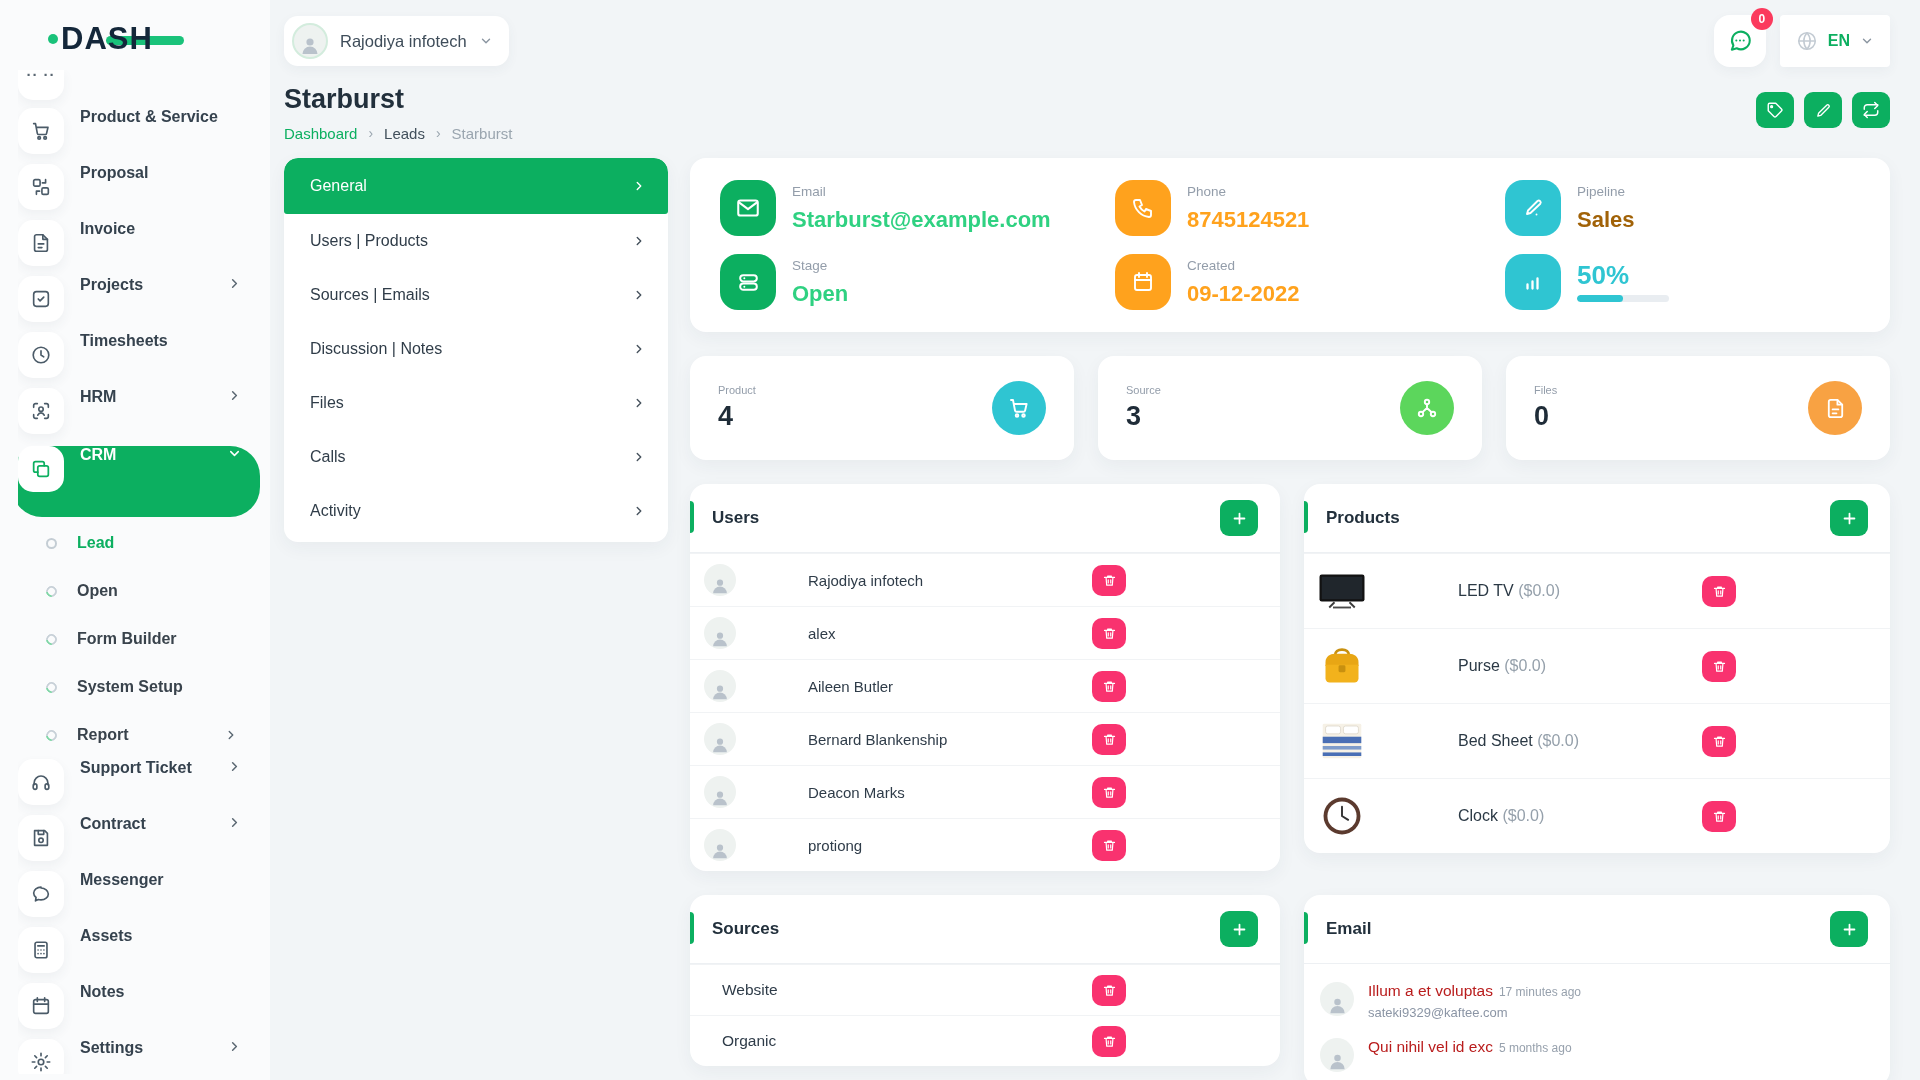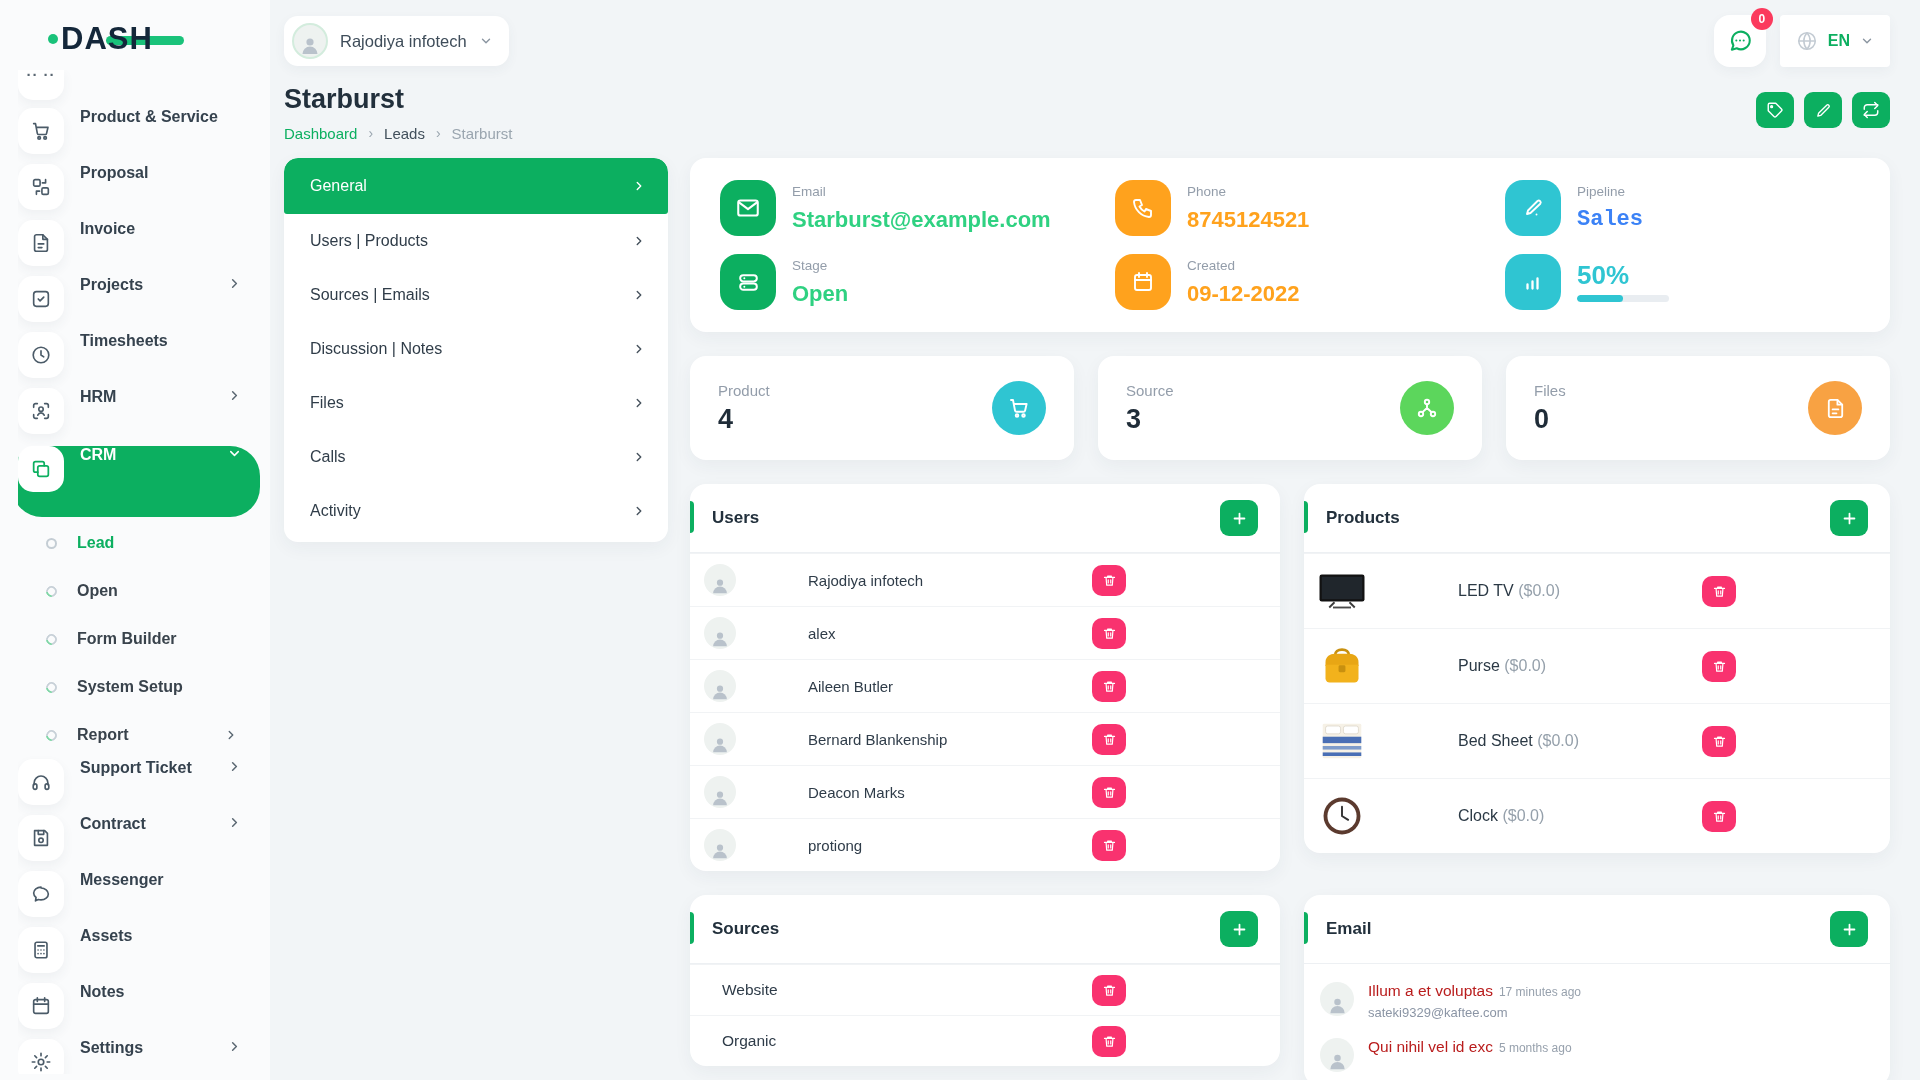--- a/index.html
+++ b/index.html
@@ -77,28 +77,28 @@
 
   .main-col { flex:1; display:flex; flex-direction:column; gap:24px; min-width:0; }
   .card { background:#fff; border-radius:16px; box-shadow:0 6px 18px rgba(40,60,80,.05); }
 
   .info-card { padding:22px 30px; display:grid; grid-template-columns:395px 390px 1fr; row-gap:18px; }
   .info-cell { display:flex; align-items:center; gap:16px; }
   .info-icon { width:56px; height:56px; border-radius:18px; display:flex; align-items:center; justify-content:center; color:#fff; flex:0 0 56px; }
   .bg-green { background:#0caf60; } .bg-orange { background:#ffa21d; } .bg-cyan { background:#2fc5d2; }
   .info-label { font-size:13.5px; color:#939daa; margin-bottom:4px; }
   .info-value { font-size:22px; font-weight:700;margin-top:8px; }
-  .val-green { color:#2fd181; } .val-orange { color:#ffa21d; } .val-cyan { color:#3b82f6;font-family:Liberation Mono, monospace; }
+  .val-green { color:#2fd181; } .val-orange { color:#ffa21d; } .val-cyan { color:#a16207; }
   .progress-value { font-size:26px; font-weight:700; color:#2fc5d2; line-height:1; }
   .progress-track { width:92px; height:7px; border-radius:4px; background:#e9edf1; margin-top:7px; overflow:hidden; }
   .progress-fill { height:100%; background:#2fc5d2; border-radius:4px; }
 
   .stats-row { display:grid; grid-template-columns:repeat(3,1fr); gap:24px; }
   .stat-card { height:104px; display:flex; align-items:center; justify-content:space-between; padding:0 28px; }
-  .stat-label { font-size:15px; color:#939daa; }
+  .stat-label { font-size:11px; color:#939daa; }
   .stat-value { font-size:27px; font-weight:700; color:#1f2c38; margin-top:5px; }
   .stat-circle { width:54px; height:54px; border-radius:50%; display:flex; align-items:center; justify-content:center; color:#fff; }
   .stat-cyan { background:#2fc5d2; } .stat-green { background:#5cd65c; } .stat-orange { background:#f8a243; }
 
   .cards-row { display:grid; grid-template-columns:590px 1fr; gap:24px; align-items:start; }
   .panel-header { position:relative; display:flex; align-items:center; justify-content:space-between; padding:16px 22px; }
   .panel-header::before { content:""; position:absolute; left:0; top:17px; width:4px; height:32px; background:#0caf60; border-radius:0 4px 4px 0; }
   .panel-title { font-size:17px; font-weight:700; color:#22303c; }
   .add-btn { width:38px; height:36px; border-radius:9px; background:#0caf60; border:none; color:#fff;
     display:flex; align-items:center; justify-content:center; cursor:pointer; }

